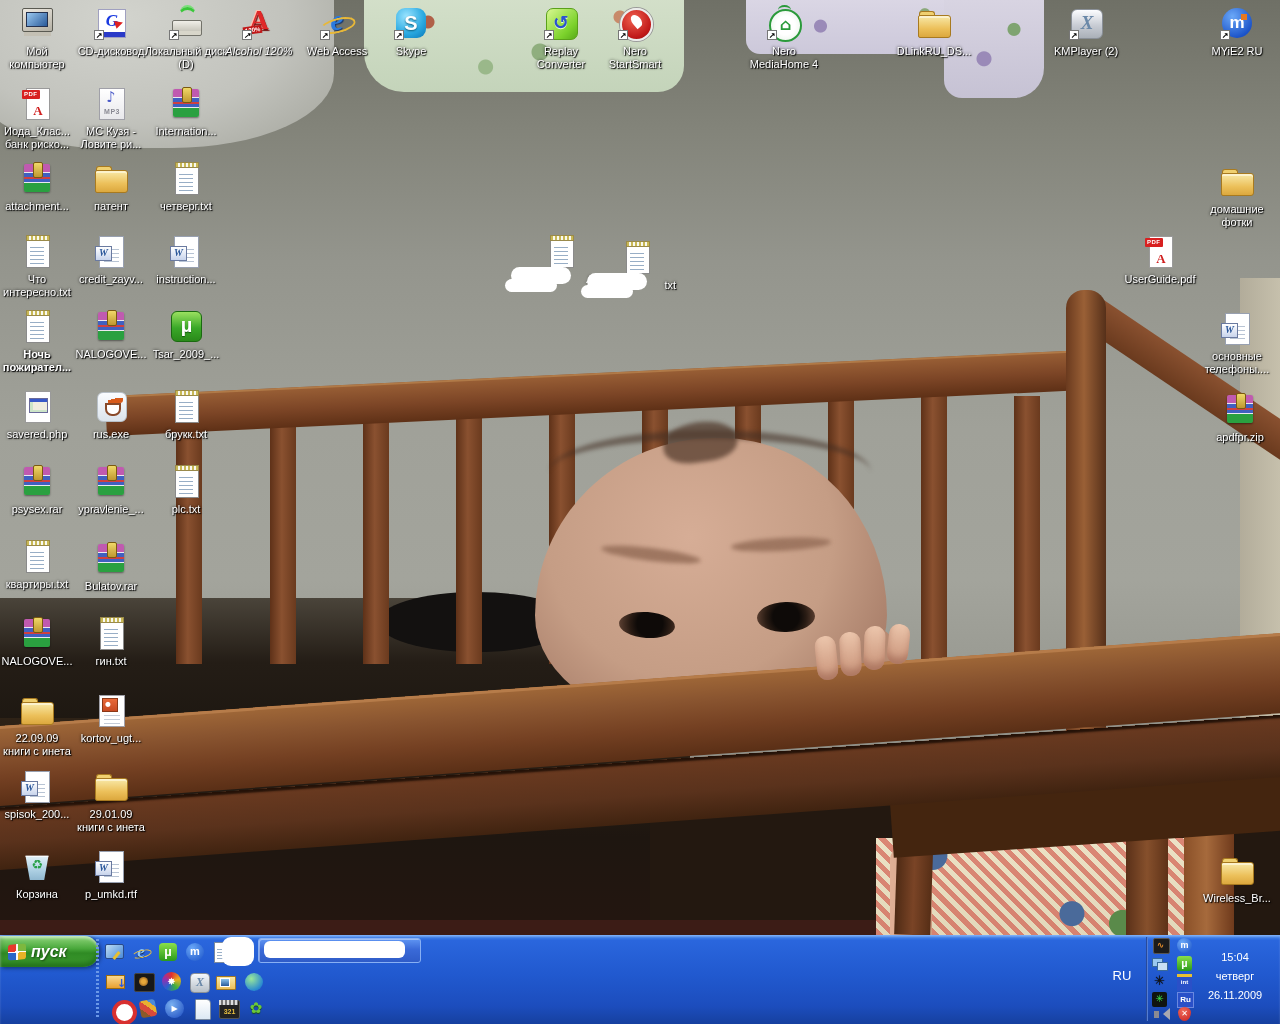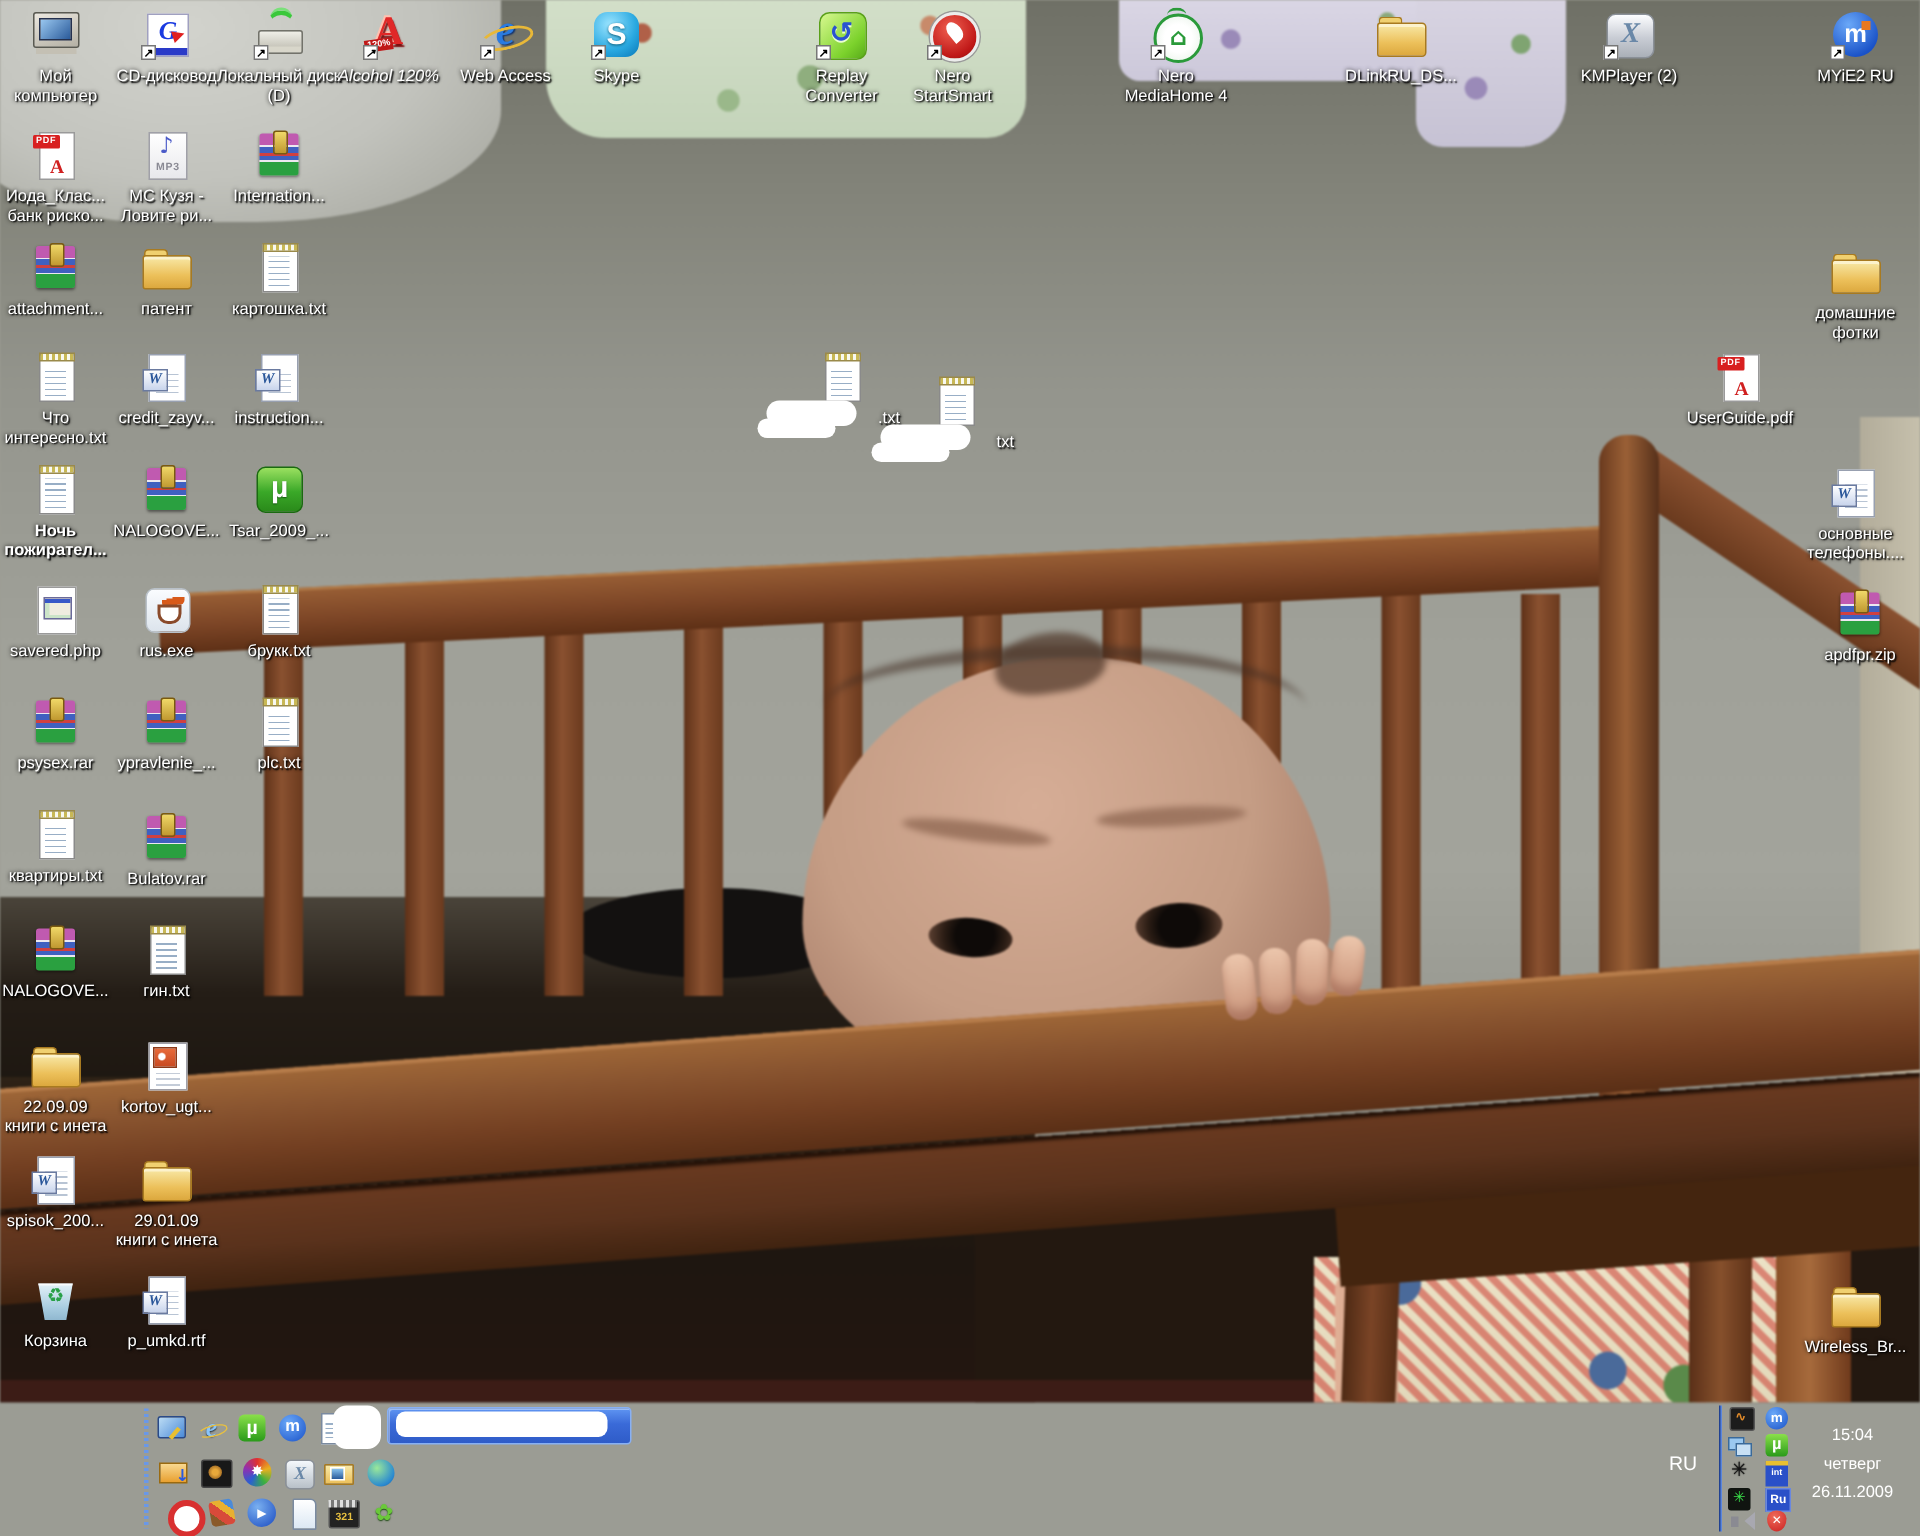--- a/index.html
+++ b/index.html
@@ -365,21 +365,21 @@
       <div class="dicon" style="left: -1px; top: 160px;">
         <div class="glyph g-rar"></div>
         <div class="lbl">attachment...</div>
       </div>
       <div class="dicon" style="left: 73px; top: 160px;">
         <div class="glyph g-folder"></div>
         <div class="lbl">патент</div>
       </div>
       <div class="dicon" style="left: 148px; top: 160px;">
         <div class="glyph g-txt"></div>
-        <div class="lbl">картошка.txt</div>
+        <div class="lbl">четверг.txt</div>
       </div>
       <div class="dicon" style="left: 1199px; top: 163px;">
         <div class="glyph g-folder"></div>
         <div class="lbl">домашние
 фотки</div>
       </div>
       <div class="dicon" style="left: -1px; top: 233px;">
         <div class="glyph g-txt"></div>
         <div class="lbl">Что
 интересно.txt</div>
@@ -391,21 +391,21 @@
       <div class="dicon" style="left: 148px; top: 233px;">
         <div class="glyph g-word"></div>
         <div class="lbl">instruction...</div>
       </div>
       <div class="dicon" style="left: 523px; top: 233px;">
         <div class="glyph g-txt"></div>
         <div class="lbl" style="text-align: right; padding-right: 8px;">.txt</div>
         <div class="cb1" style="left: -12px; top: 34px; width: 60px; height: 17px;"></div>
         <div class="cb2" style="left: -18px; top: 46px; width: 52px; height: 13px;"></div>
       </div>
-      <div class="dicon" style="left: 599px; top: 249px;">
+      <div class="dicon" style="left: 599px; top: 239px;">
         <div class="glyph g-txt"></div>
         <div class="lbl" style="text-align: right; padding-right: 8px;">txt</div>
         <div class="cb1" style="left: -12px; top: 34px; width: 60px; height: 17px;"></div>
         <div class="cb2" style="left: -18px; top: 46px; width: 52px; height: 13px;"></div>
       </div>
       <div class="dicon" style="left: 1122px; top: 233px;">
         <div class="glyph g-pdf"></div>
         <div class="lbl">UserGuide.pdf</div>
       </div>
       <div class="dicon" style="left: -1px; top: 308px; font-weight: bold;">
@@ -495,20 +495,26 @@
       <div class="dicon" style="left: 73px; top: 848px;">
         <div class="glyph g-word"></div>
         <div class="lbl">p_umkd.rtf</div>
       </div>
       <div class="dicon" style="left: 1199px; top: 852px;">
         <div class="glyph g-folder"></div>
         <div class="lbl">Wireless_Br...</div>
       </div>
     </div>
 
+  <div id="taskbar">
+    <div id="start-btn">
+      <span class="flag"></span>
+      <span class="stxt">пуск</span>
+    </div>
+  </div>
   <div class="ql-handle"></div>
   <div id="qlaunch">
       <div class="ql q-show-desktop" style="left: 103px; top: 941px; position: absolute; z-index: 31;"></div>
       <div class="ql q-ie" style="left: 130px; top: 941px; position: absolute; z-index: 31;"></div>
       <div class="ql q-utorrent" style="left: 157px; top: 941px; position: absolute; z-index: 31;"></div>
       <div class="ql q-maxthon" style="left: 184px; top: 941px; position: absolute; z-index: 31;"></div>
       <div class="ql q-notepad" style="left: 210px; top: 941px; position: absolute; z-index: 31;"></div>
       <div class="ql q-mail" style="left: 105px; top: 971px; position: absolute; z-index: 31;"></div>
       <div class="ql q-dvd" style="left: 133px; top: 971px; position: absolute; z-index: 31;"></div>
       <div class="ql q-codec" style="left: 161px; top: 971px; position: absolute; z-index: 31;"></div>

